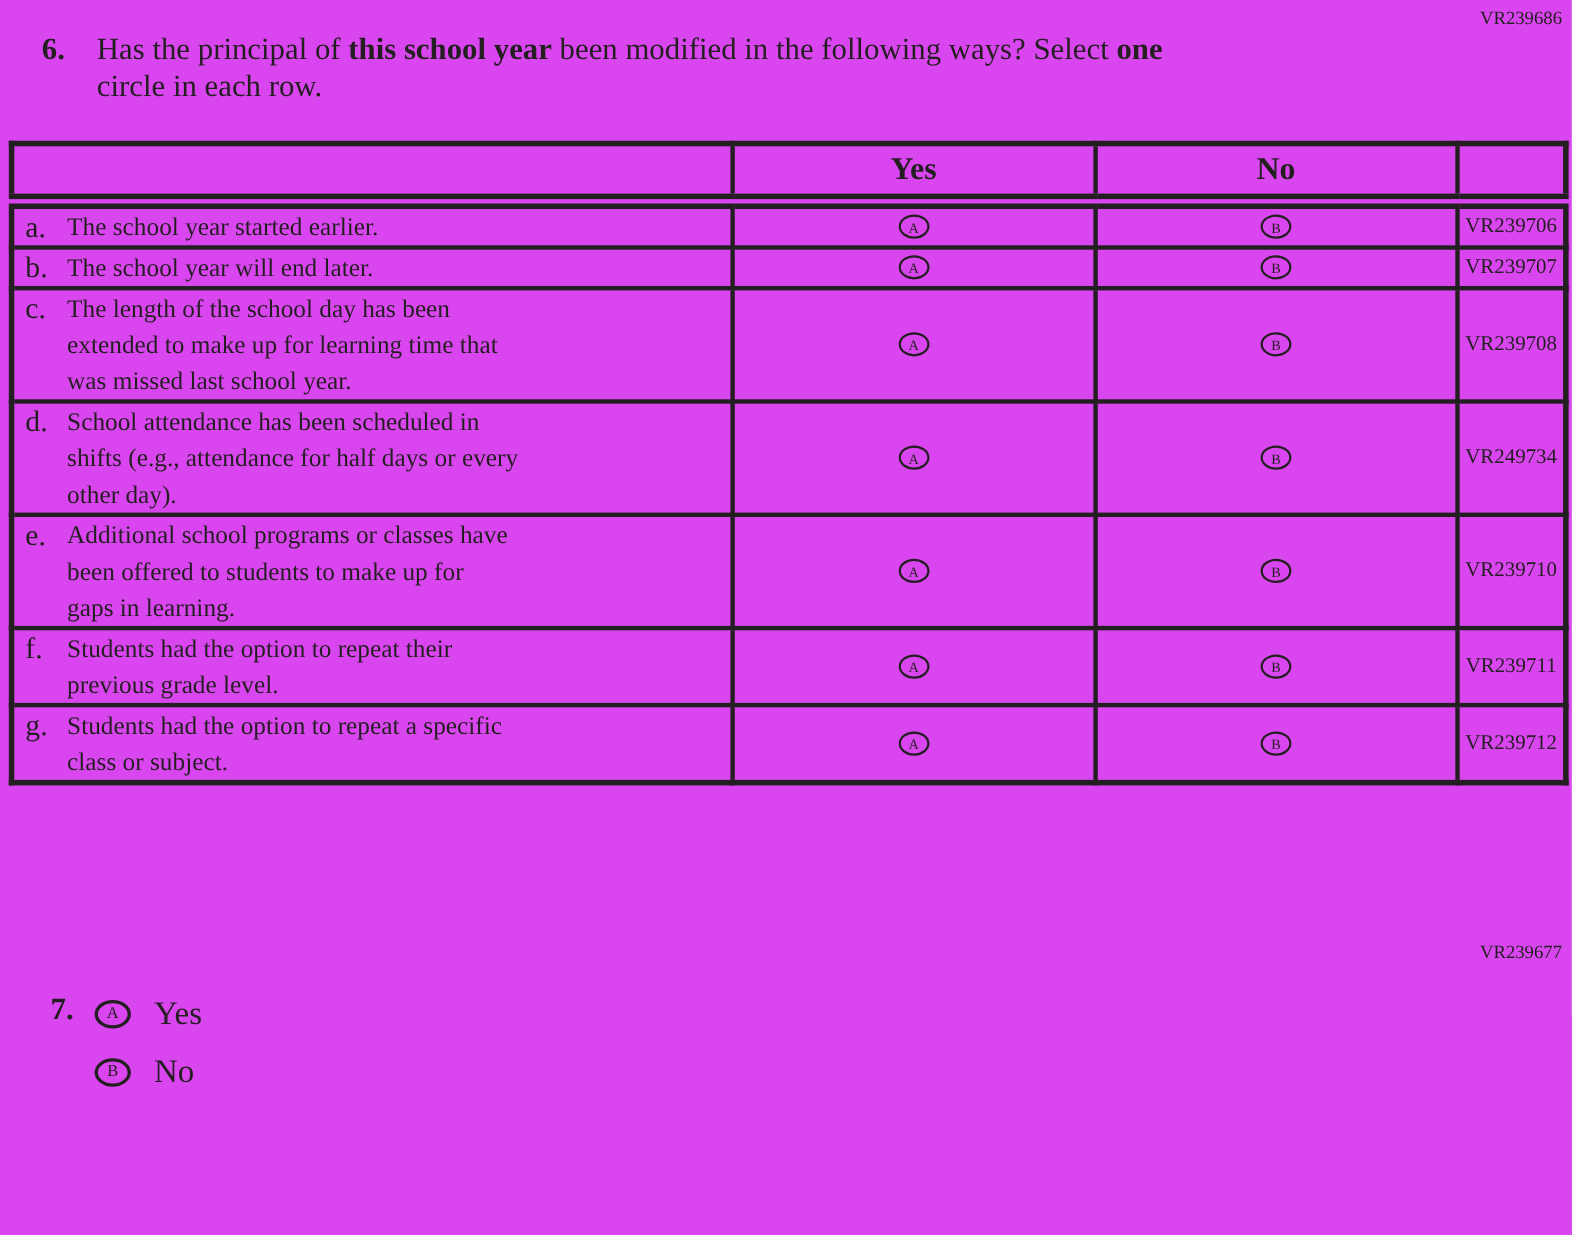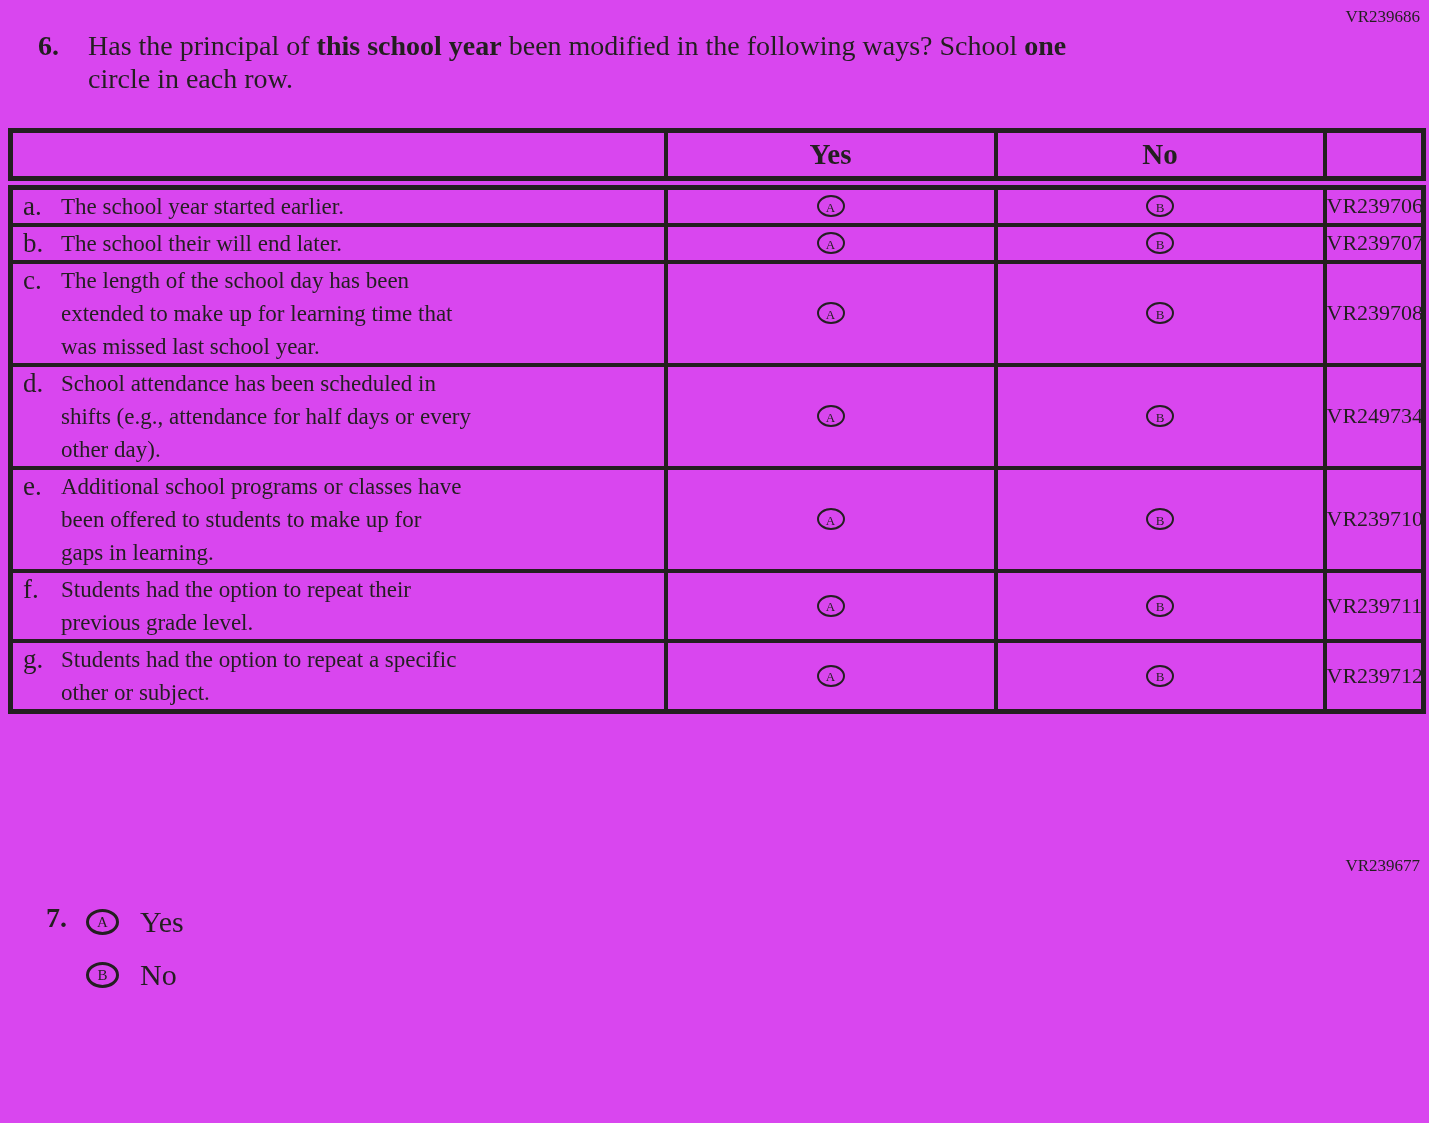--- a/index.html
+++ b/index.html
@@ -60,21 +60,21 @@
   }
   .row-text {
     white-space:pre-line;
     font-size:23px;
     line-height:33px;
   }
   td.opt-cell { text-align:center; vertical-align:middle; }
   td.code-cell {
     text-align:center;
     vertical-align:middle;
-    font-size:22px;
+    font-size:19px;
     padding:0 2px;
   }
   .r-a td, .r-b td { height:36px; }
   .r-c td, .r-d td, .r-e td { height:100px; }
   .r-f td { height:66px; }
   .r-g td { height:64px; }
 
   .bubble {
     display:inline-flex;
     align-items:center;
@@ -96,21 +96,21 @@
 </style>
 </head>
 <body>
 
 <div class="page">
 
   <div class="vr-code vr-top">VR239686</div>
 
   <div class="question q6">
     <span class="qnum">6.</span>
-    <div class="qtext"><span>Has the principal of </span><strong>this school year</strong><span> been modified in the following ways? School </span><strong>one</strong><span>
+    <div class="qtext"><span>Has the principal of </span><strong>this school year</strong><span> been modified in the following ways? Select </span><strong>one</strong><span>
 circle in each row.</span></div>
   </div>
 
   <table class="grid">
     <colgroup>
       <col style="width:655px">
         <col style="width:330px">
         <col style="width:329px">
         <col style="width:99px">
     </colgroup>
@@ -135,21 +135,21 @@
       <td class="opt-cell"><span class="bubble">
               <span class="bl">B</span>
             </span></td>
       <td class="code-cell">VR239706</td>
     </tr>
 
     <tr class="r-b">
       <td class="stmt">
             <div class="stmt-flex">
               <span class="row-letter">b.</span>
-              <span class="row-text">The school their will end later.</span>
+              <span class="row-text">The school year will end later.</span>
             </div>
           </td>
       <td class="opt-cell"><span class="bubble">
               <span class="bl">A</span>
             </span></td>
       <td class="opt-cell"><span class="bubble">
               <span class="bl">B</span>
             </span></td>
       <td class="code-cell">VR239707</td>
     </tr>
@@ -223,21 +223,21 @@
               <span class="bl">B</span>
             </span></td>
       <td class="code-cell">VR239711</td>
     </tr>
 
     <tr class="r-g">
       <td class="stmt">
             <div class="stmt-flex">
               <span class="row-letter">g.</span>
               <span class="row-text">Students had the option to repeat a specific
-other or subject.</span>
+class or subject.</span>
             </div>
           </td>
       <td class="opt-cell"><span class="bubble">
               <span class="bl">A</span>
             </span></td>
       <td class="opt-cell"><span class="bubble">
               <span class="bl">B</span>
             </span></td>
       <td class="code-cell">VR239712</td>
     </tr>

